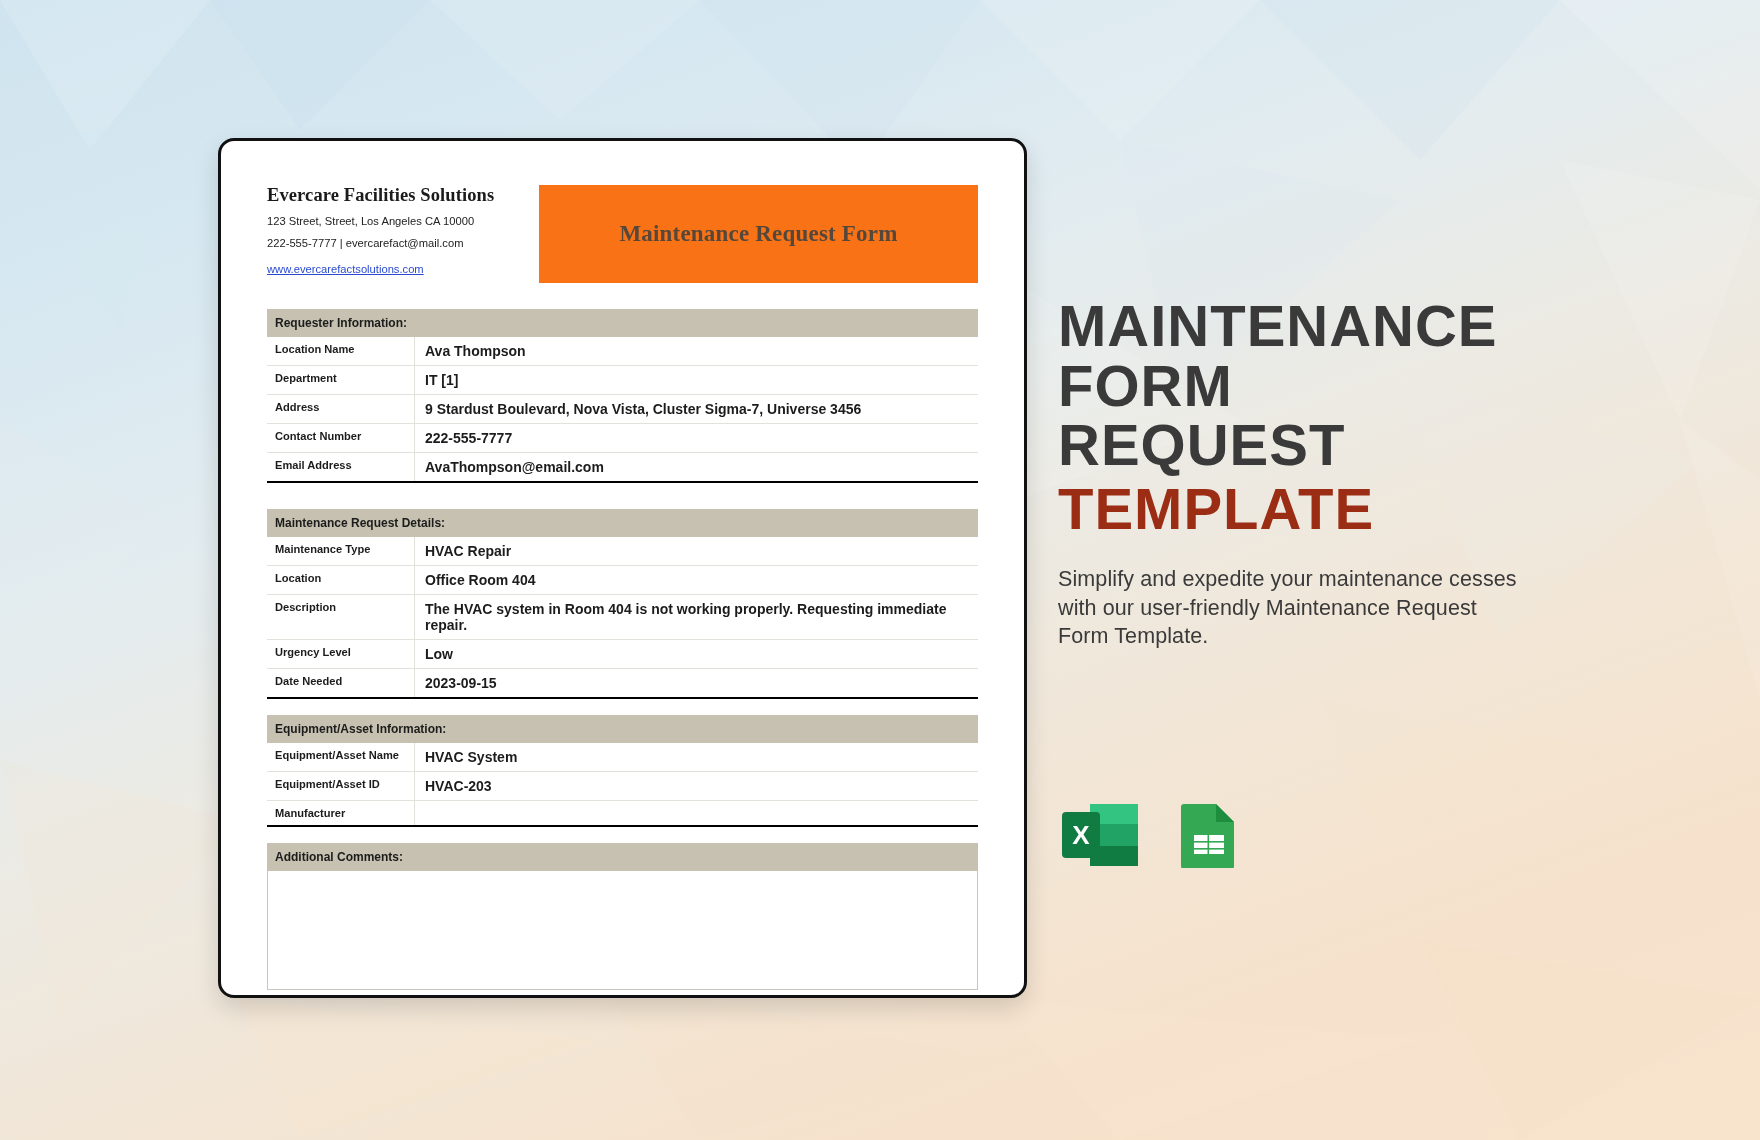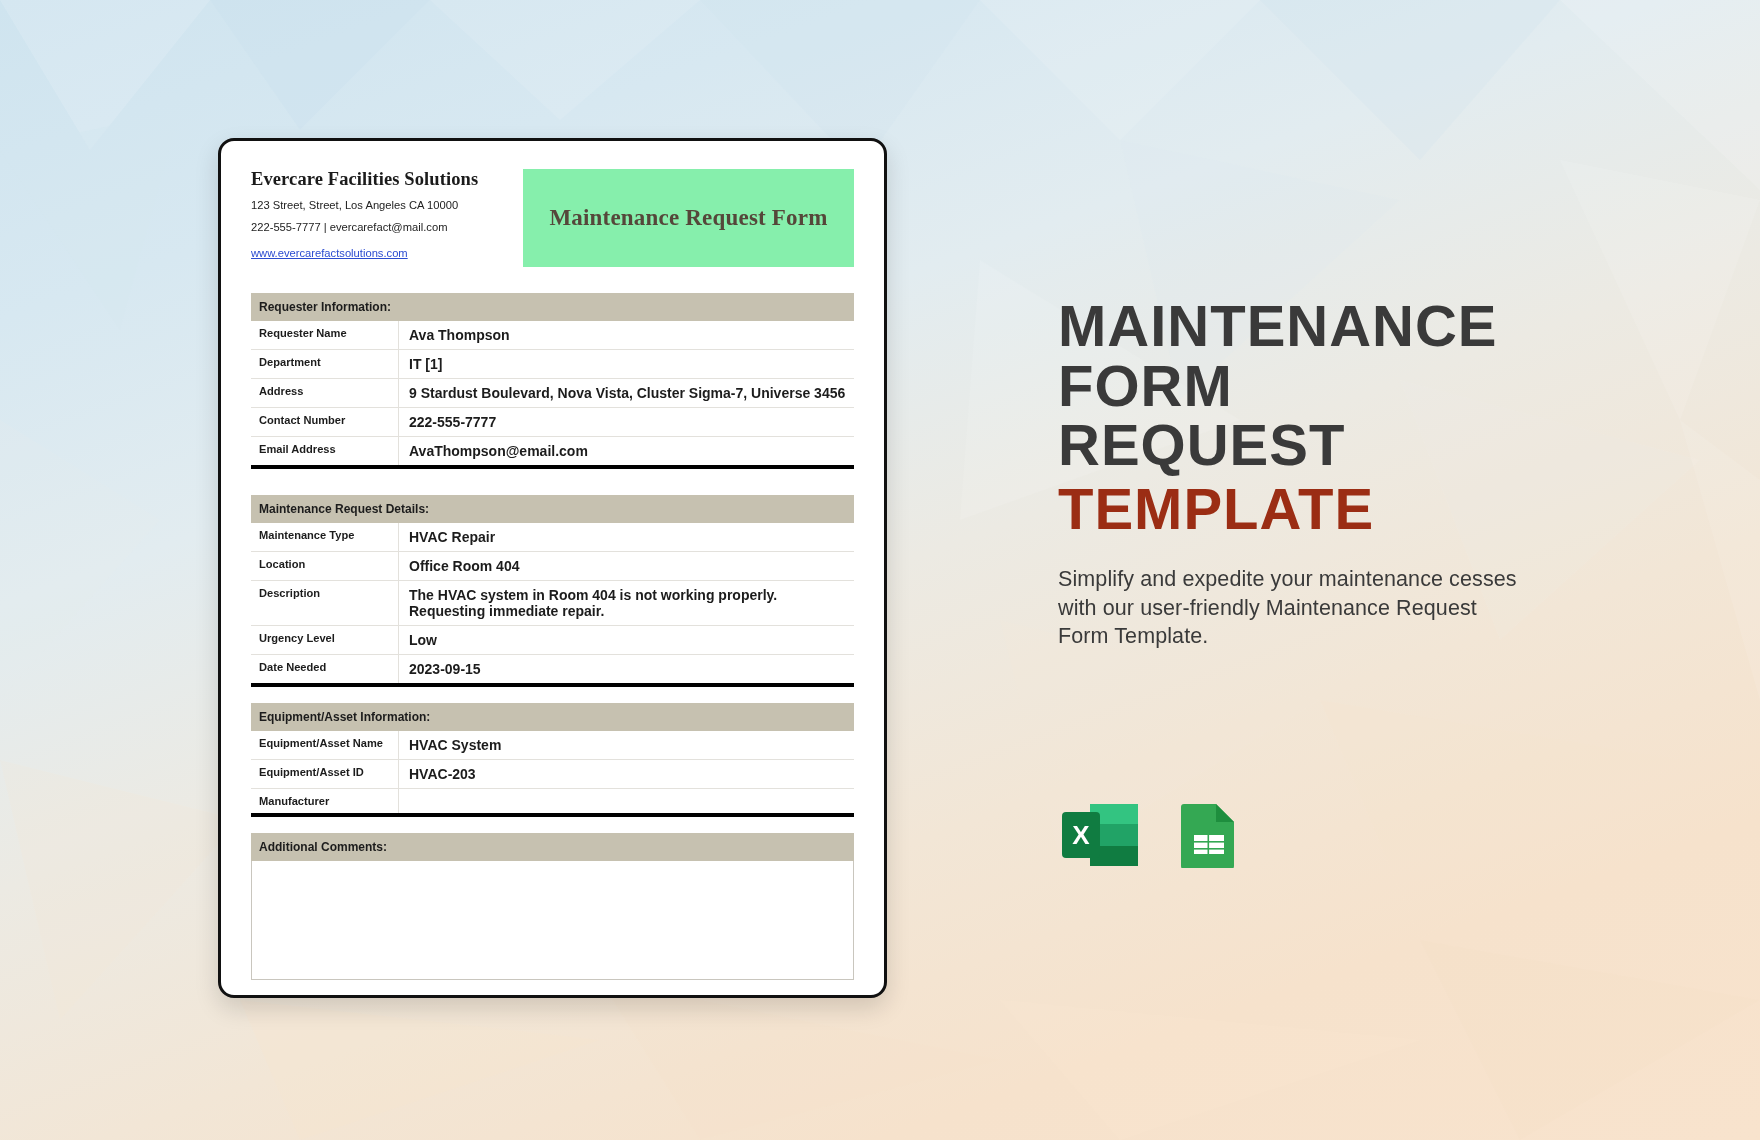--- a/index.html
+++ b/index.html
@@ -32,28 +32,28 @@
   .poly {
     position: absolute;
     opacity: 0.45;
   }
 
   
   .doc-card {
     position: absolute;
     left: 218px;
     top: 138px;
-    width: 669px;
+    width: 809px;
     height: 860px;
     background: #ffffff;
     border: 3px solid #111111;
     border-radius: 16px;
     box-shadow: 0 10px 24px rgba(0,0,0,0.14);
     box-sizing: border-box;
-    padding: 4px;
+    padding: 20px;
   }
   .doc-inner {
     width: 100%;
     height: 100%;
     background: #fff;
     box-sizing: border-box;
     padding: 22px 26px 10px 26px;
     position: relative;
   }
 
@@ -84,21 +84,21 @@
   .company-link {
     font-size: 11.2px;
     color: #2a4bd0;
     text-decoration: underline;
     cursor: pointer;
     display: inline-block;
   }
   .title-box {
     flex: 1;
     height: 98px;
-    background: #86efac;
+    background: #f97316;
     display: flex;
     align-items: center;
     justify-content: center;
     margin-top: 2px;
   }
   .title-box-text {
     font-family: "Liberation Serif", serif;
     font-weight: bold;
     font-size: 23px;
     color: #55473a;
@@ -118,21 +118,21 @@
     font-weight: bold;
     color: #1c1c1c;
     padding: 7px 8px 7px 8px;
   }
   .row {
     display: flex;
     border-bottom: 1px solid #e3e1dc;
     min-height: 24px;
   }
   .row:last-child {
-    border-bottom: 4px solid #000000;
+    border-bottom: 2px solid #000000;
   }
   .cell-label {
     width: 148px;
     box-sizing: border-box;
     padding: 6px 6px 6px 8px;
     font-size: 11.1px;
     font-weight: bold;
     color: #1c1c1c;
     border-right: 1px solid #e3e1dc;
   }
@@ -241,21 +241,21 @@
           <a class="company-link">www.evercarefactsolutions.com</a>
         </div>
         <div class="title-box">
           <div class="title-box-text">Maintenance Request Form</div>
         </div>
       </div>
 
       <div class="section">
         <div class="section-head">Requester Information:</div>
         <div class="row">
-          <div class="cell-label">Requester Name</div>
+          <div class="cell-label">Location Name</div>
           <div class="cell-value">Ava Thompson</div>
         </div>
         <div class="row">
           <div class="cell-label">Department</div>
           <div class="cell-value">IT [1]</div>
         </div>
         <div class="row">
           <div class="cell-label">Address</div>
           <div class="cell-value">9 Stardust Boulevard, Nova Vista, Cluster Sigma-7, Universe 3456</div>
         </div>

